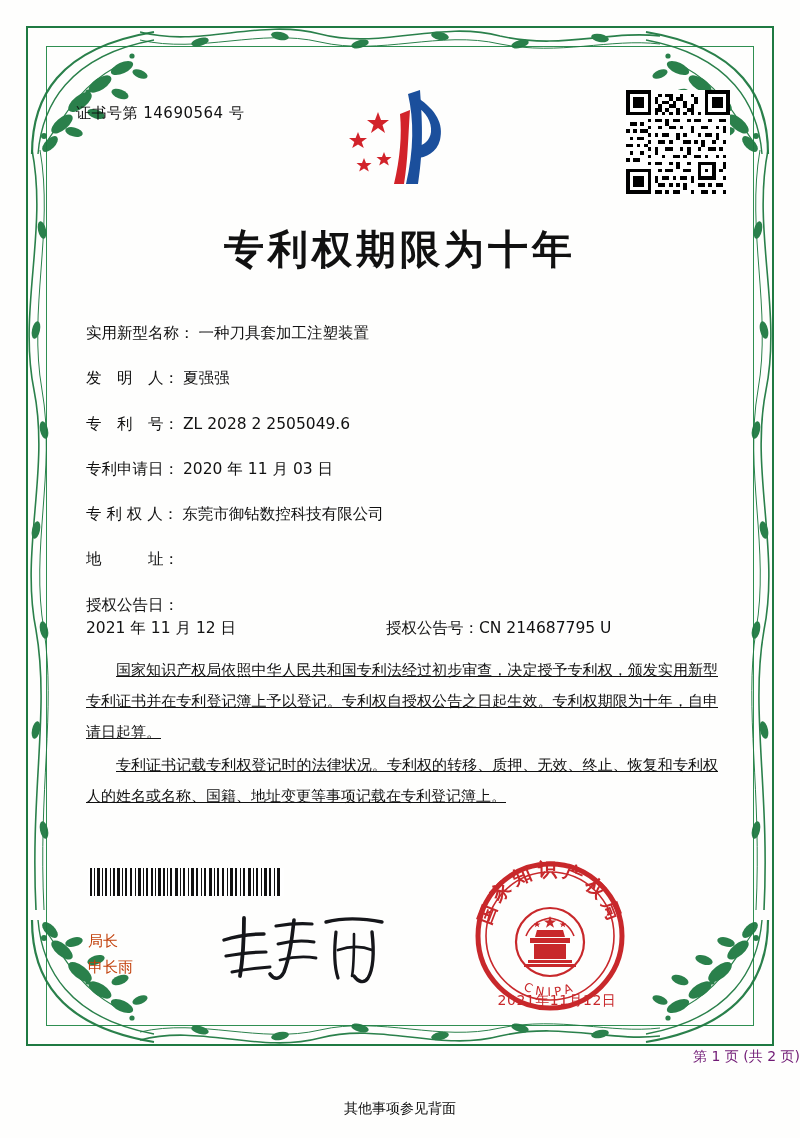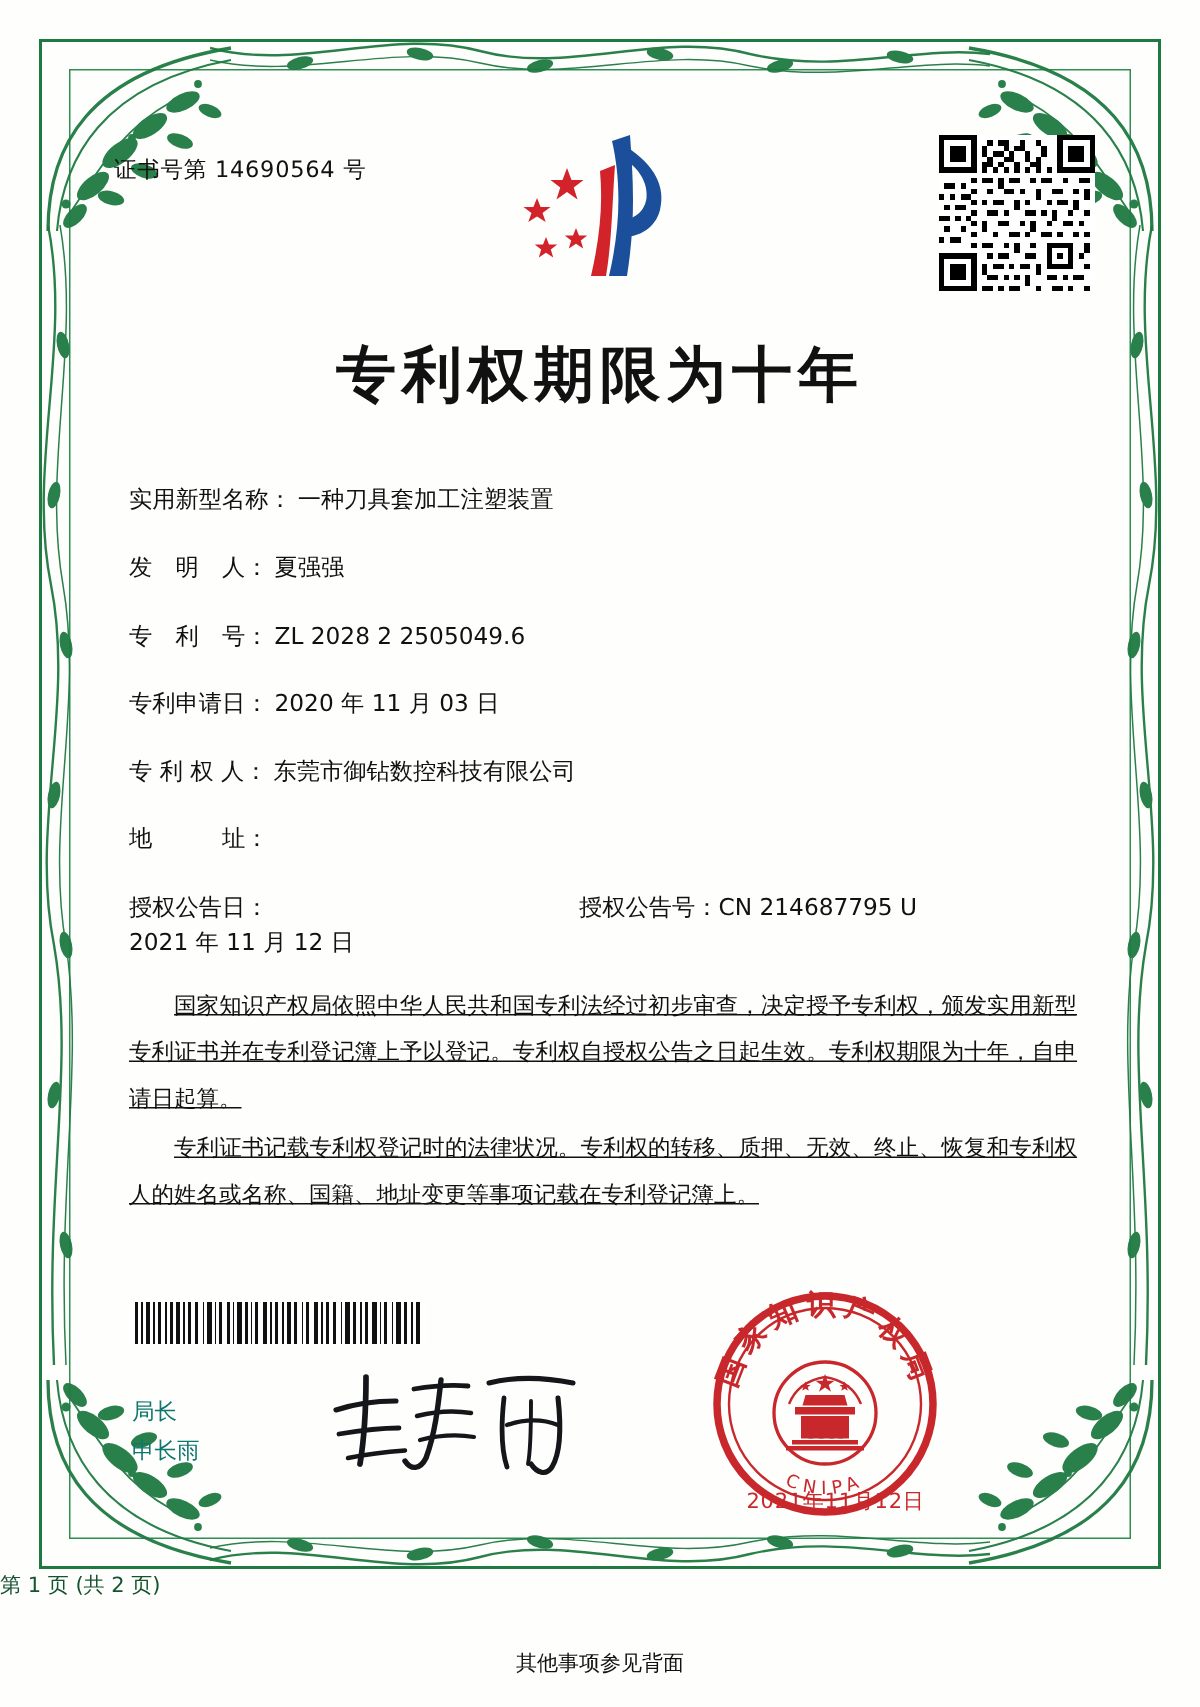--- a/index.html
+++ b/index.html
@@ -107,21 +107,21 @@
     position: absolute;
     left: 86px;
     top: 322px;
     width: 640px;
     font-size: 15.5px;
     font-family: "DejaVu Sans", "Liberation Sans", sans-serif;
     color: #111;
   }
   .field-row {
     display: flex;
-    align-items: flex-start;
+    align-items: flex-end;
     margin-bottom: 22px;
     line-height: 1.5;
   }
   .field-label {
     white-space: pre;
     flex: 0 0 auto;
   }
   .field-value {
     flex: 1 1 auto;
     padding-left: 4px;
@@ -158,21 +158,21 @@
   }
 
   
   .sig-block {
     position: absolute;
     left: 88px;
     top: 928px;
     font-size: 15px;
     font-family: "DejaVu Sans", "Liberation Sans", sans-serif;
     line-height: 26px;
-    color: #0f766e;
+    color: #c2410c;
   }
   .signature {
     position: absolute;
     left: 214px;
     top: 910px;
     width: 190px;
     height: 76px;
   }
 
   
@@ -194,24 +194,24 @@
     font-family: "DejaVu Sans", "Liberation Sans", sans-serif;
     letter-spacing: 0.5px;
   }
 
   
   .page-num {
     position: absolute;
     left: 0;
     right: 0;
     top: 1048px;
-    text-align: left;
+    text-align: right;
     font-size: 14px;
     font-family: "DejaVu Sans", "Liberation Sans", sans-serif;
-    color: #14532d;
+    color: #701a75;
   }
   .footnote {
     position: absolute;
     left: 0;
     right: 0;
     top: 1100px;
     text-align: center;
     font-size: 14px;
     font-family: "DejaVu Sans", "Liberation Sans", sans-serif;
     color: #111;

